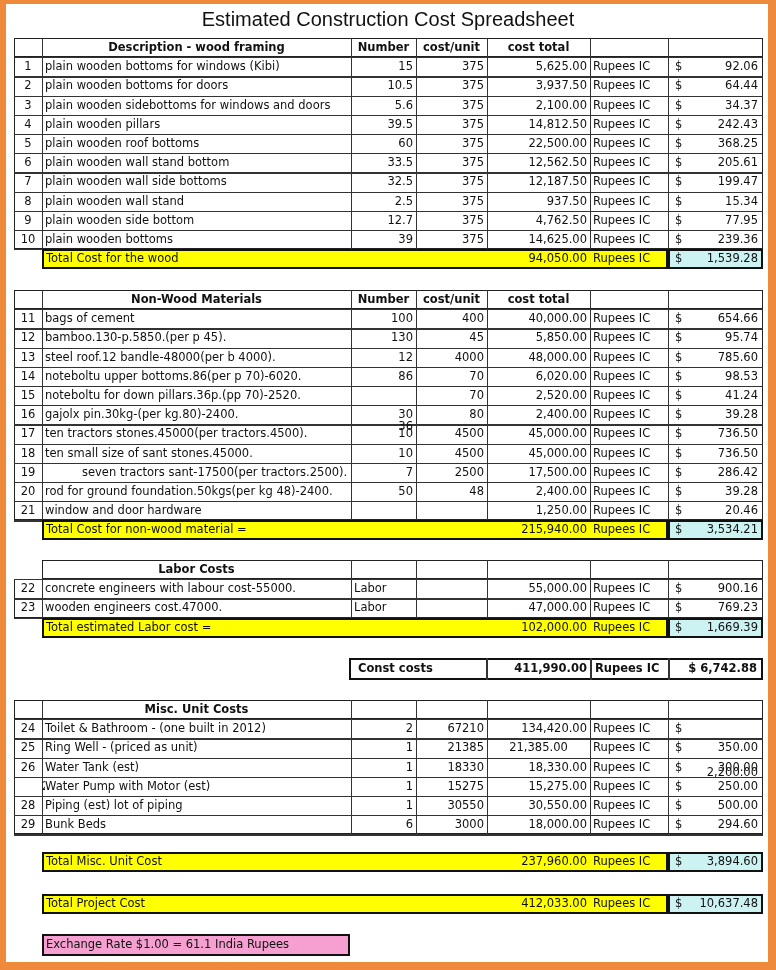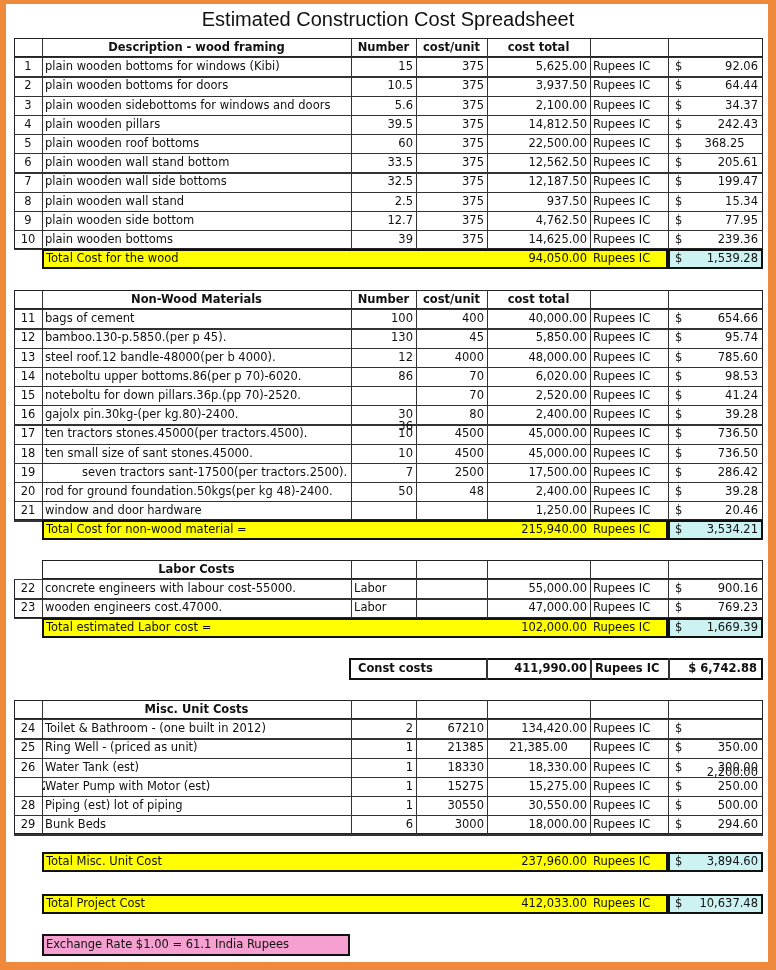--- a/index.html
+++ b/index.html
@@ -87,21 +87,21 @@
     <div class="cell" style="left: 590px; top: 115.8px; width: 78px; height: 19.2px;">Rupees IC</div>
     <div class="cell" style="left: 672px; top: 115.8px; width: 20px; height: 19.2px;">$</div>
     <div class="cell r" style="left: 688px; top: 115.8px; width: 73px; height: 19.2px;">242.43</div>
     <div class="cell c" style="left: 14px; top: 135px; width: 28px; height: 19.2px;">5</div>
     <div class="cell" style="left: 42px; top: 135px; width: 309px; height: 19.2px;">plain wooden roof bottoms</div>
     <div class="cell r" style="left: 351px; top: 135px; width: 65px; height: 19.2px;">60</div>
     <div class="cell r" style="left: 416px; top: 135px; width: 71px; height: 19.2px;">375</div>
     <div class="cell r" style="left: 487px; top: 135px; width: 103px; height: 19.2px;">22,500.00</div>
     <div class="cell" style="left: 590px; top: 135px; width: 78px; height: 19.2px;">Rupees IC</div>
     <div class="cell" style="left: 672px; top: 135px; width: 20px; height: 19.2px;">$</div>
-    <div class="cell r" style="left: 688px; top: 135px; width: 73px; height: 19.2px; text-align: center;">368.25</div>
+    <div class="cell r" style="left: 688px; top: 135px; width: 73px; height: 19.2px;">368.25</div>
     <div class="cell c" style="left: 14px; top: 154.2px; width: 28px; height: 19.2px;">6</div>
     <div class="cell" style="left: 42px; top: 154.2px; width: 309px; height: 19.2px;">plain wooden wall stand bottom</div>
     <div class="cell r" style="left: 351px; top: 154.2px; width: 65px; height: 19.2px;">33.5</div>
     <div class="cell r" style="left: 416px; top: 154.2px; width: 71px; height: 19.2px;">375</div>
     <div class="cell r" style="left: 487px; top: 154.2px; width: 103px; height: 19.2px;">12,562.50</div>
     <div class="cell" style="left: 590px; top: 154.2px; width: 78px; height: 19.2px;">Rupees IC</div>
     <div class="cell" style="left: 672px; top: 154.2px; width: 20px; height: 19.2px;">$</div>
     <div class="cell r" style="left: 688px; top: 154.2px; width: 73px; height: 19.2px;">205.61</div>
     <div class="cell c" style="left: 14px; top: 173.4px; width: 28px; height: 19.2px;">7</div>
     <div class="cell" style="left: 42px; top: 173.4px; width: 309px; height: 19.2px;">plain wooden wall side bottoms</div>

